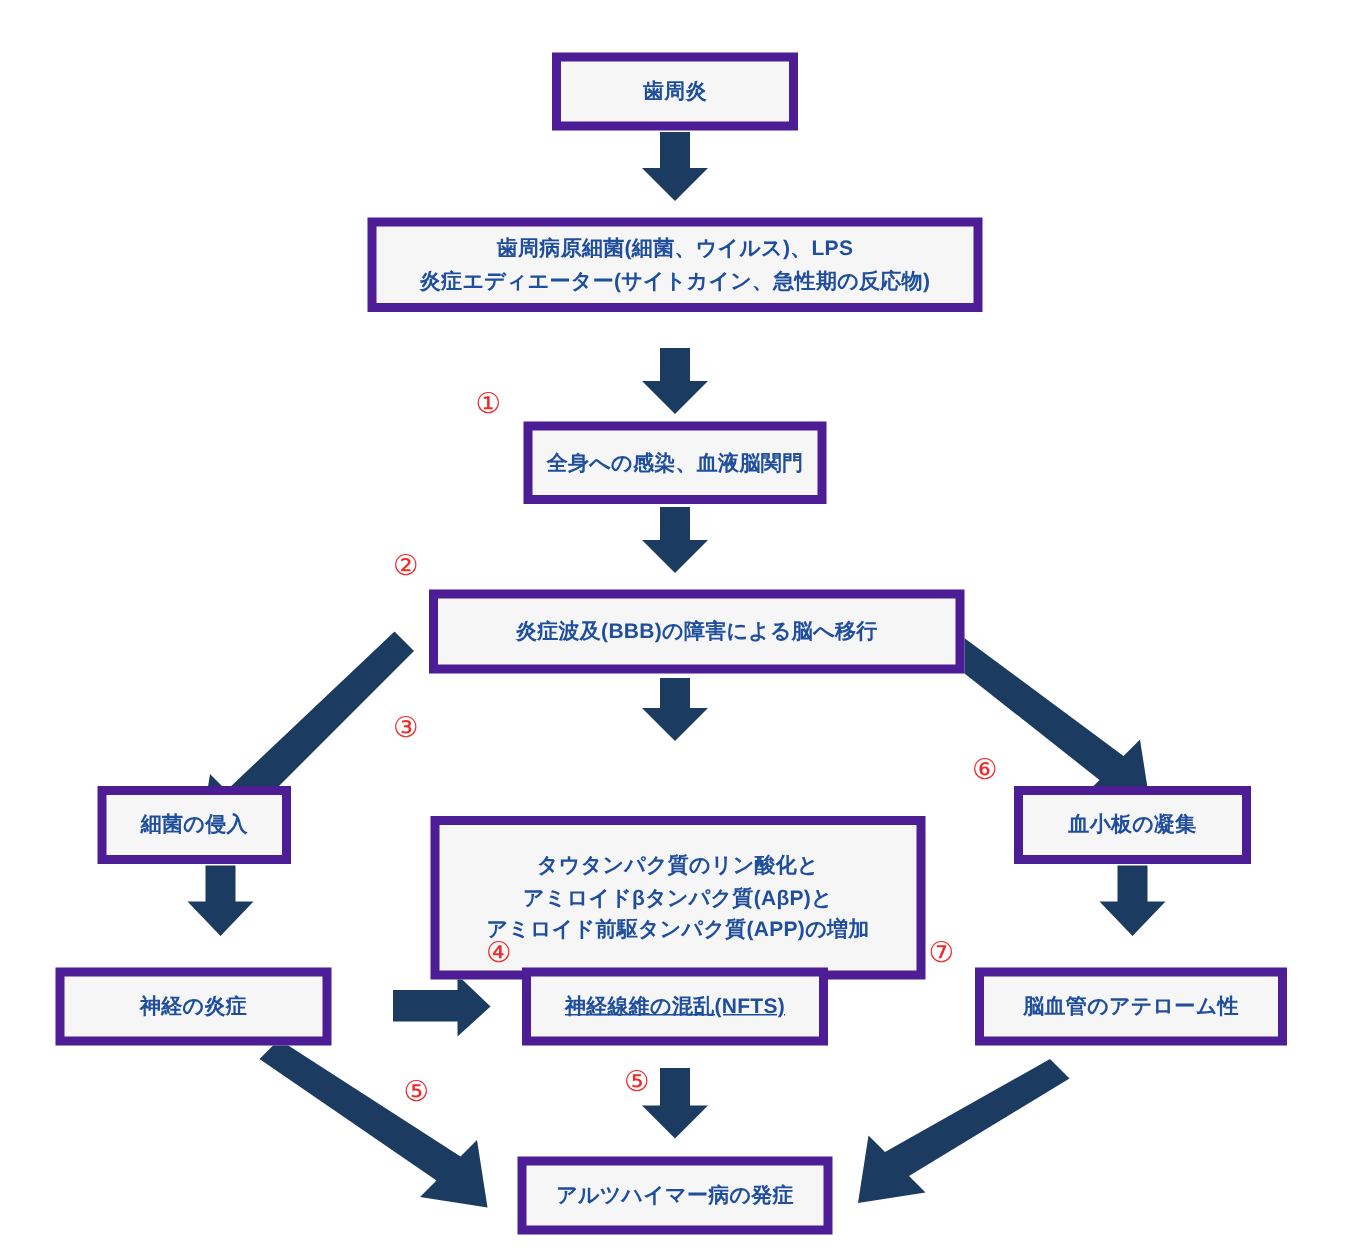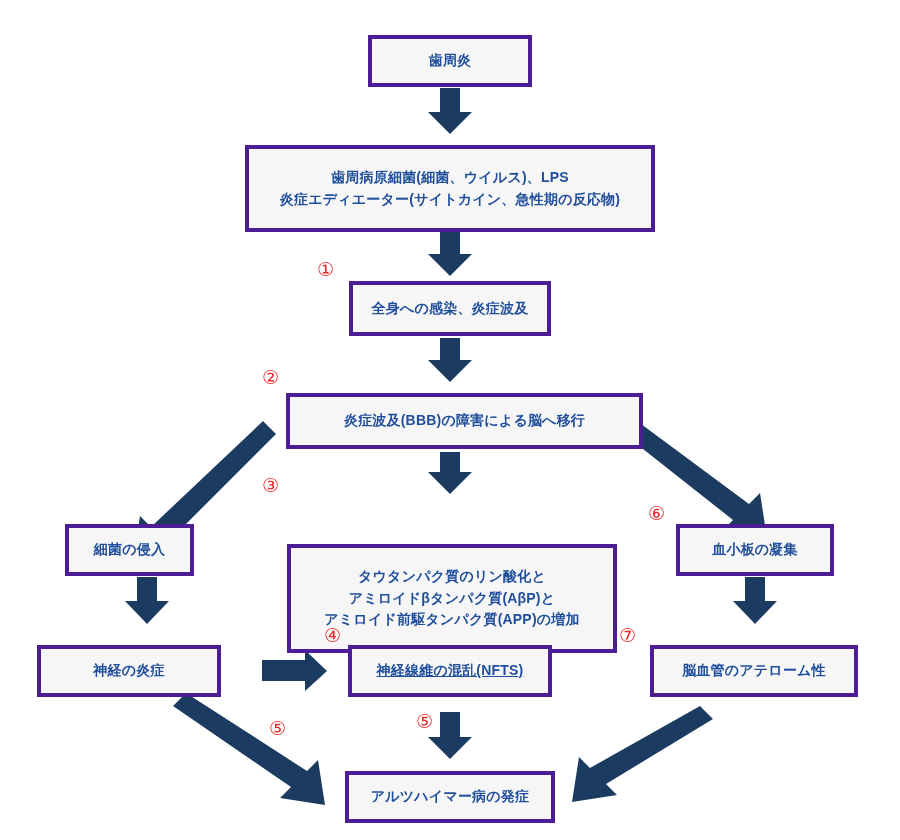--- a/index.html
+++ b/index.html
@@ -15,21 +15,21 @@
     position: relative;
     width: 900px;
     height: 840px;
     background: #ffffff;
     overflow: hidden;
   }
   .node {
     position: absolute;
     box-sizing: border-box;
     background: #f6f6f6;
-    border: 4px solid #4c1d95;
+    border: 6px solid #4c1d95;
     color: #1f4e9c;
     font-weight: bold;
     display: flex;
     align-items: center;
     justify-content: center;
     text-align: center;
     line-height: 1.55;
     letter-spacing: 0.2px;
     font-size: 14px;
     white-space: pre-line;
@@ -85,24 +85,24 @@
 
     <polygon class="arrow-shape" points="440,712 460,712 460,737 472,737 450,759 428,737 440,737"></polygon>
 
     <polygon class="arrow-shape" points="173,706 186,693 307,771 318,760 325,805 280,798 291,787"></polygon>
 
     <polygon class="arrow-shape" points="700,706 713,719 606,784 617,795 572,802 579,757 590,768"></polygon>
   </svg>
 
   <div class="node" style="left:368px; top:35px; width:164px; height:52px;">歯周炎</div>
 
-  <div class="node" style="left:245px; top:145px; width:410px; height:87px;">歯周病原細菌(細菌、ウイルス)、LPS
+  <div class="node" style="left:245px; top:145px; width:410px; height:63px;">歯周病原細菌(細菌、ウイルス)、LPS
 炎症エディエーター(サイトカイン、急性期の反応物)</div>
 
-  <div class="node" style="left:349px; top:281px; width:202px; height:55px;">全身への感染、炎症波及</div>
+  <div class="node" style="left:349px; top:281px; width:202px; height:55px;">全身への感染、血液脳関門</div>
 
   <div class="node" style="left:286px; top:393px; width:357px; height:56px;">炎症波及(BBB)の障害による脳へ移行</div>
 
   <div class="node" style="left:65px; top:524px; width:129px; height:52px;">細菌の侵入</div>
 
   <div class="node" style="left:287px; top:496px; width:330px; height:109px;margin-top:48px;">タウタンパク質のリン酸化と
 アミロイドβタンパク質(AβP)と
 アミロイド前駆タンパク質(APP)の増加</div>
 
   <div class="node" style="left:676px; top:524px; width:158px; height:52px;text-align:center;">血小板の凝集</div>

